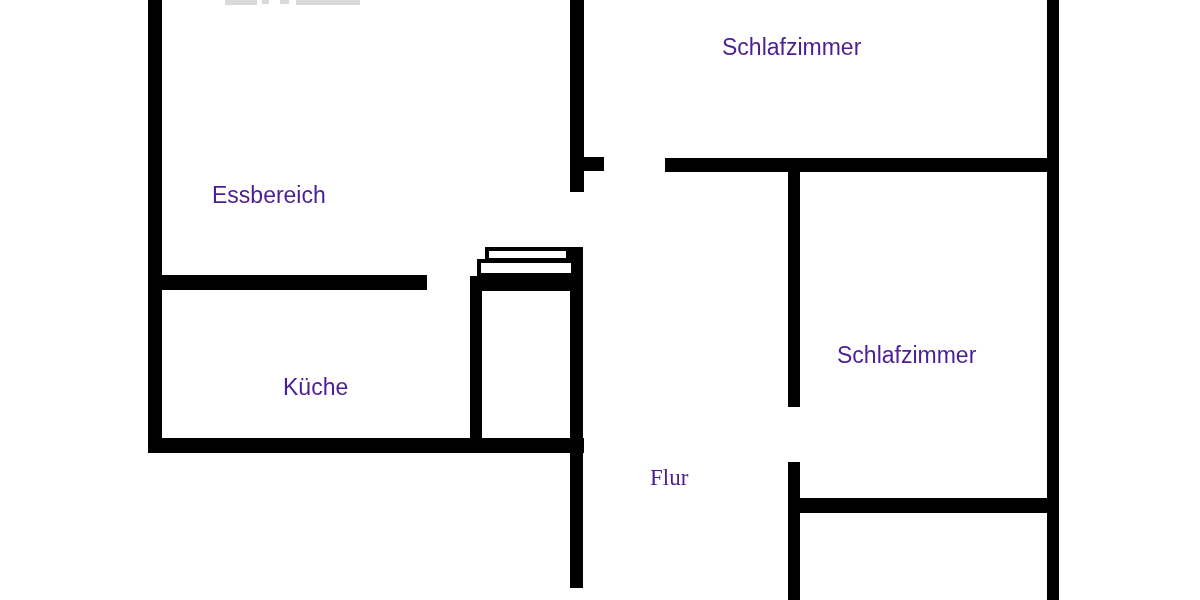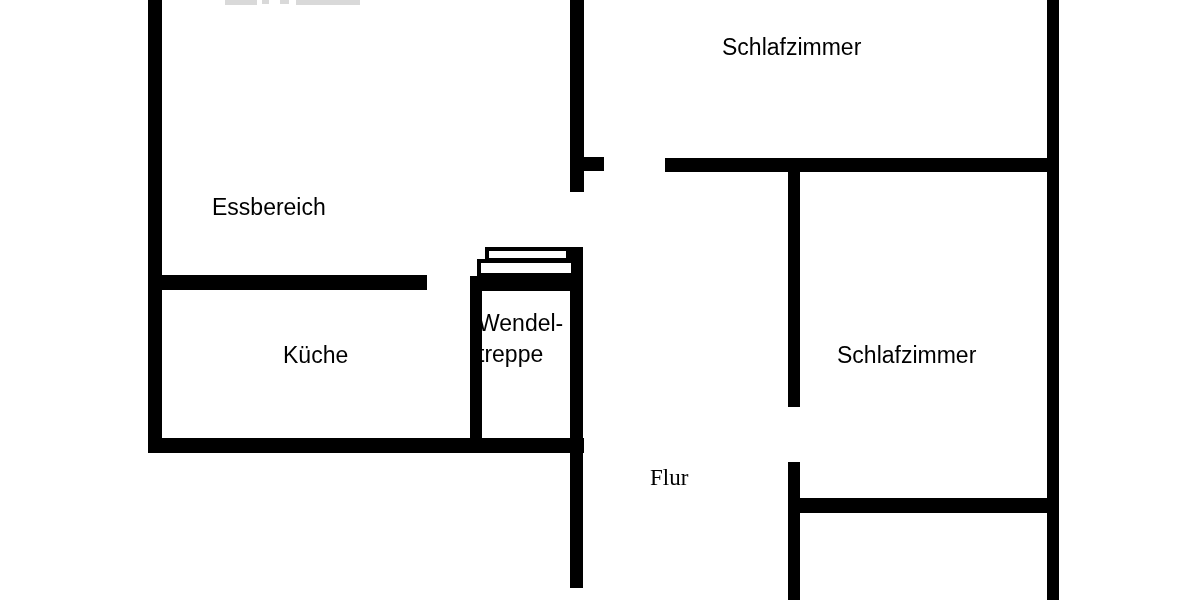--- a/index.html
+++ b/index.html
@@ -14,21 +14,21 @@
     background: #ffffff;
     overflow: hidden;
     font-family: "Liberation Sans", sans-serif;
   }
   .wall {
     position: absolute;
     background: #000000;
   }
   .room-label {
     position: absolute;
-    color: #000000;
+    color: #4c1d95;
     font-size: 23px;
     line-height: 1.0;
     white-space: nowrap;
   }
   .two-line span {
     display: block;
     line-height: 31px;
   }
   .stair-step {
     position: absolute;
@@ -58,23 +58,23 @@
 
   .step-upper        { left:485px; top:247px; width:85px;  height:15px; }
   .step-lower        { left:477px; top:259px; width:98px;  height:18px; }
 
   .rem-1 { left:225px; top:0; width:32px; height:5px; }
   .rem-2 { left:262px; top:0; width:7px;  height:4px; }
   .rem-3 { left:280px; top:0; width:9px;  height:4px; }
   .rem-4 { left:296px; top:0; width:64px; height:5px; }
 
   
-  .lbl-essbereich        { left:212px; top:196px; }
+  .lbl-essbereich        { left:212px; top:184px; }
   .lbl-schlafzimmer-top  { left:722px; top:36px; }
-  .lbl-kueche            { left:283px; top:344px; }
+  .lbl-kueche            { left:283px; top:376px; }
   .lbl-wendeltreppe      { left:478px; top:308px; }
   .lbl-flur              { left:650px; top:466px;font-family:Liberation Serif, serif; }
   .lbl-schlafzimmer-right{ left:837px; top:344px; }
 </style>
 </head>
 <body>
 
 <div class="plan">
 
   <div class="remnant rem-1"></div>
@@ -98,22 +98,18 @@
 
   <div class="stair-step step-upper"></div>
   <div class="stair-step step-lower"></div>
 
   <div class="room-label lbl-essbereich">Essbereich</div>
 
   <div class="room-label lbl-schlafzimmer-top">Schlafzimmer</div>
 
   <div class="room-label lbl-kueche">Küche</div>
 
-  <div class="room-label two-line lbl-wendeltreppe">
-    <span>Wendel-</span>
-    <span>treppe</span>
-  </div>
 
   <div class="room-label lbl-flur">Flur</div>
 
   <div class="room-label lbl-schlafzimmer-right">Schlafzimmer</div>
 
 </div>
 
 </body></html>

